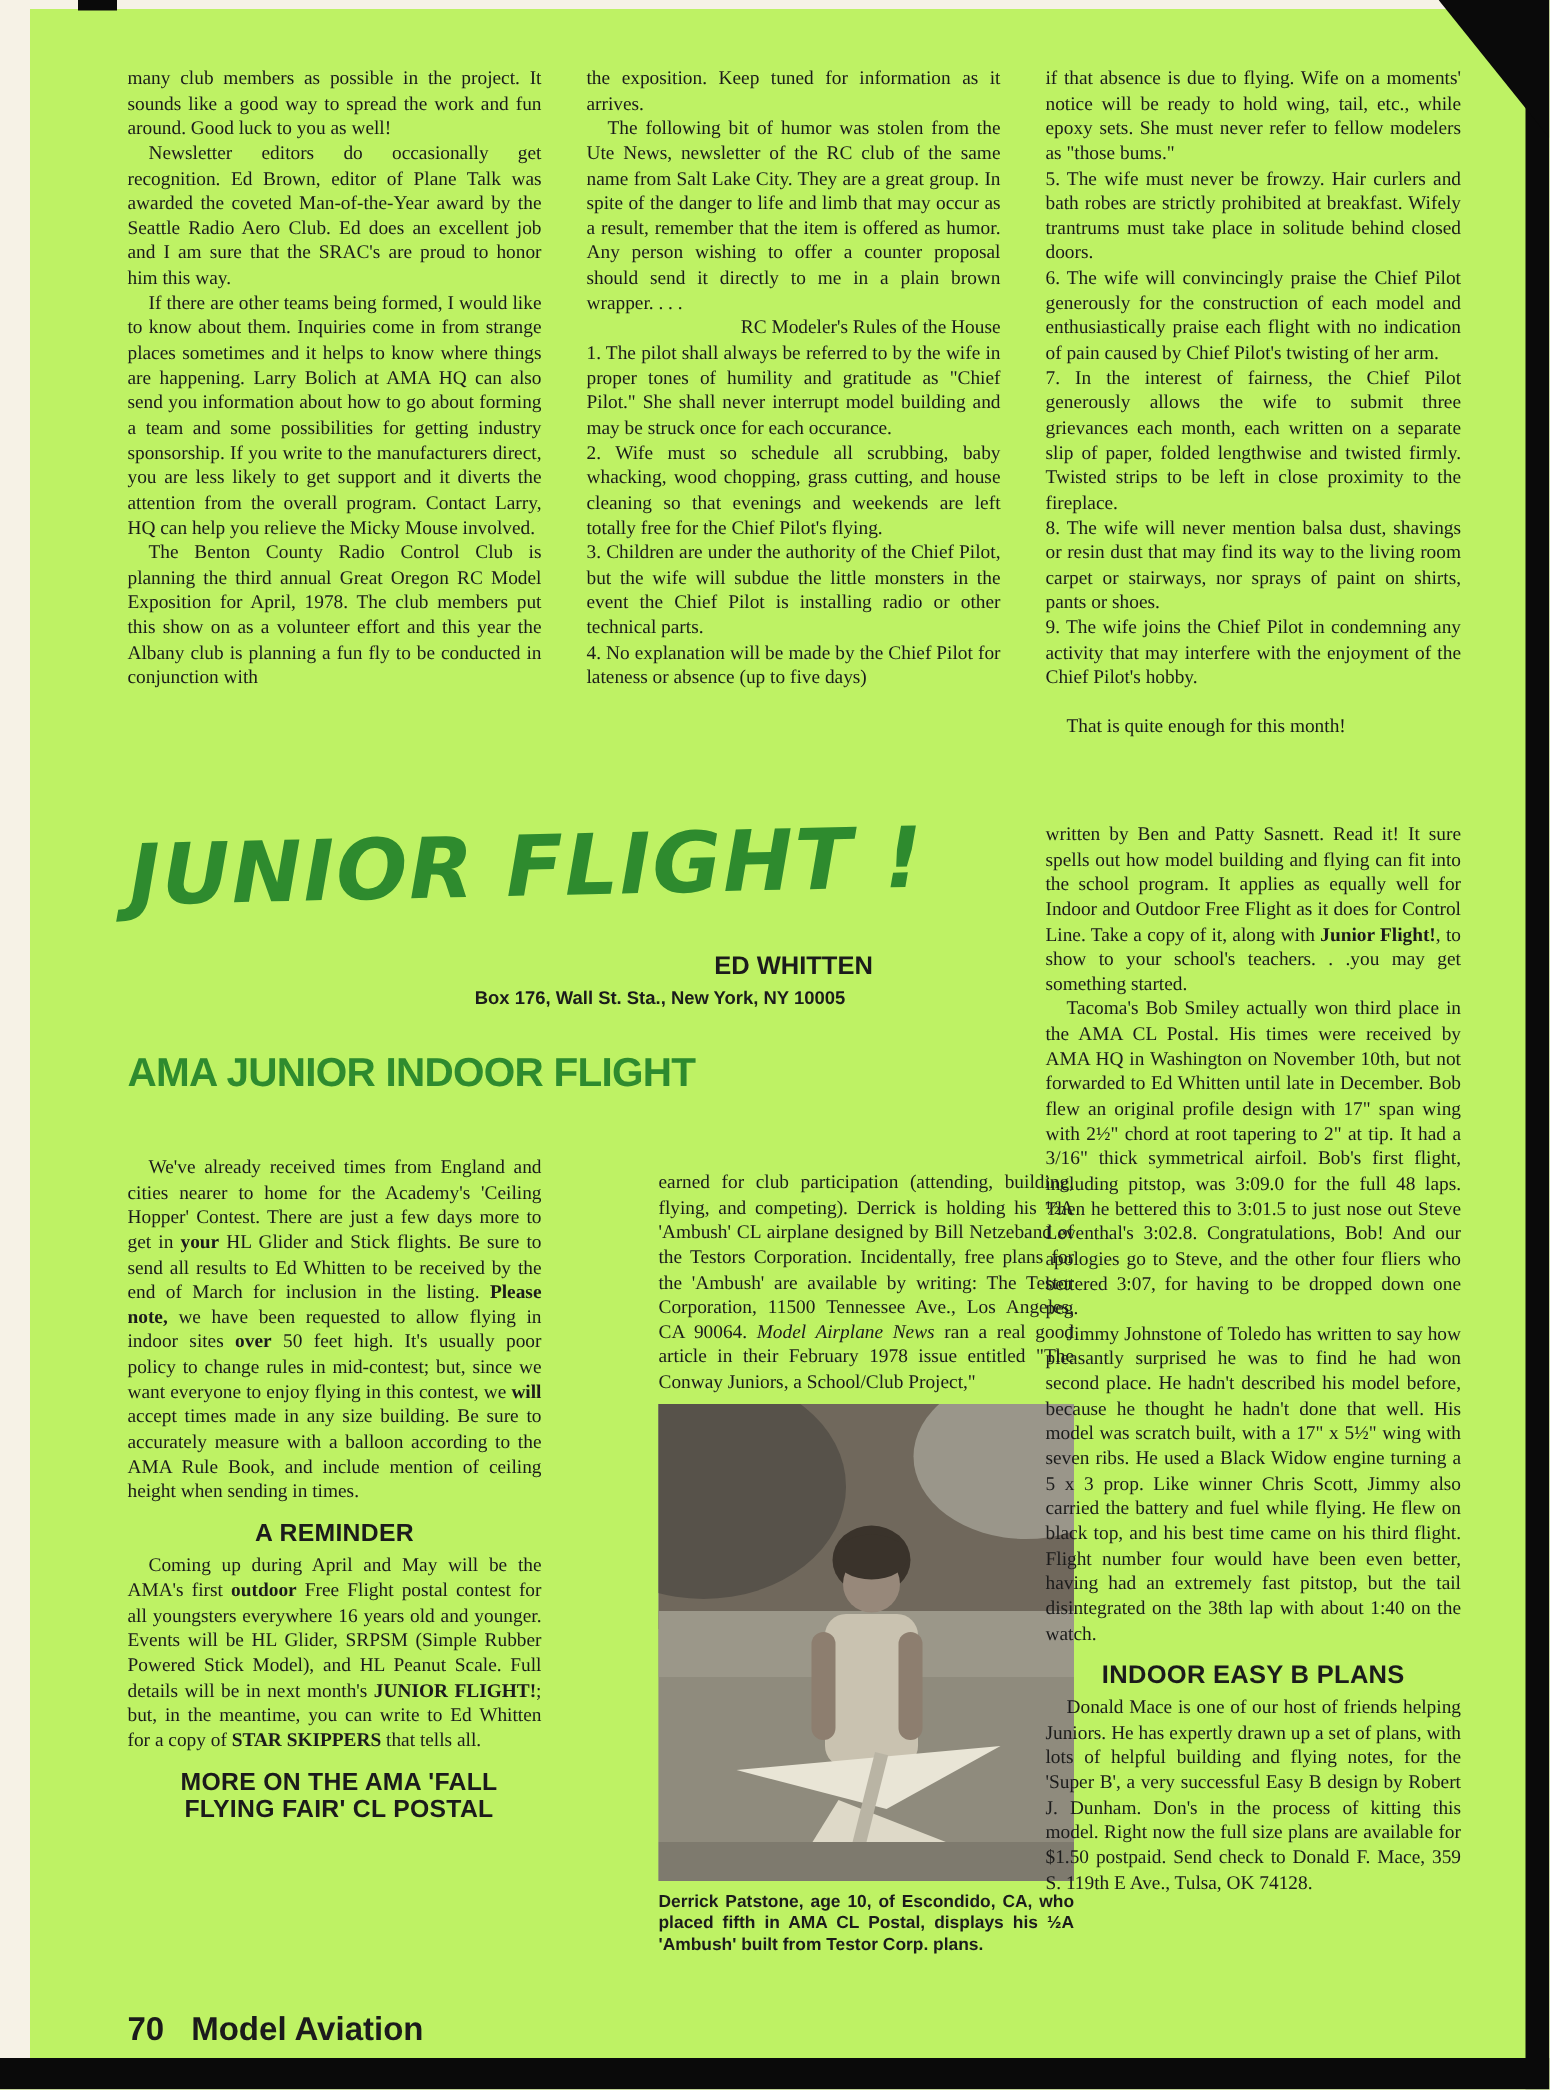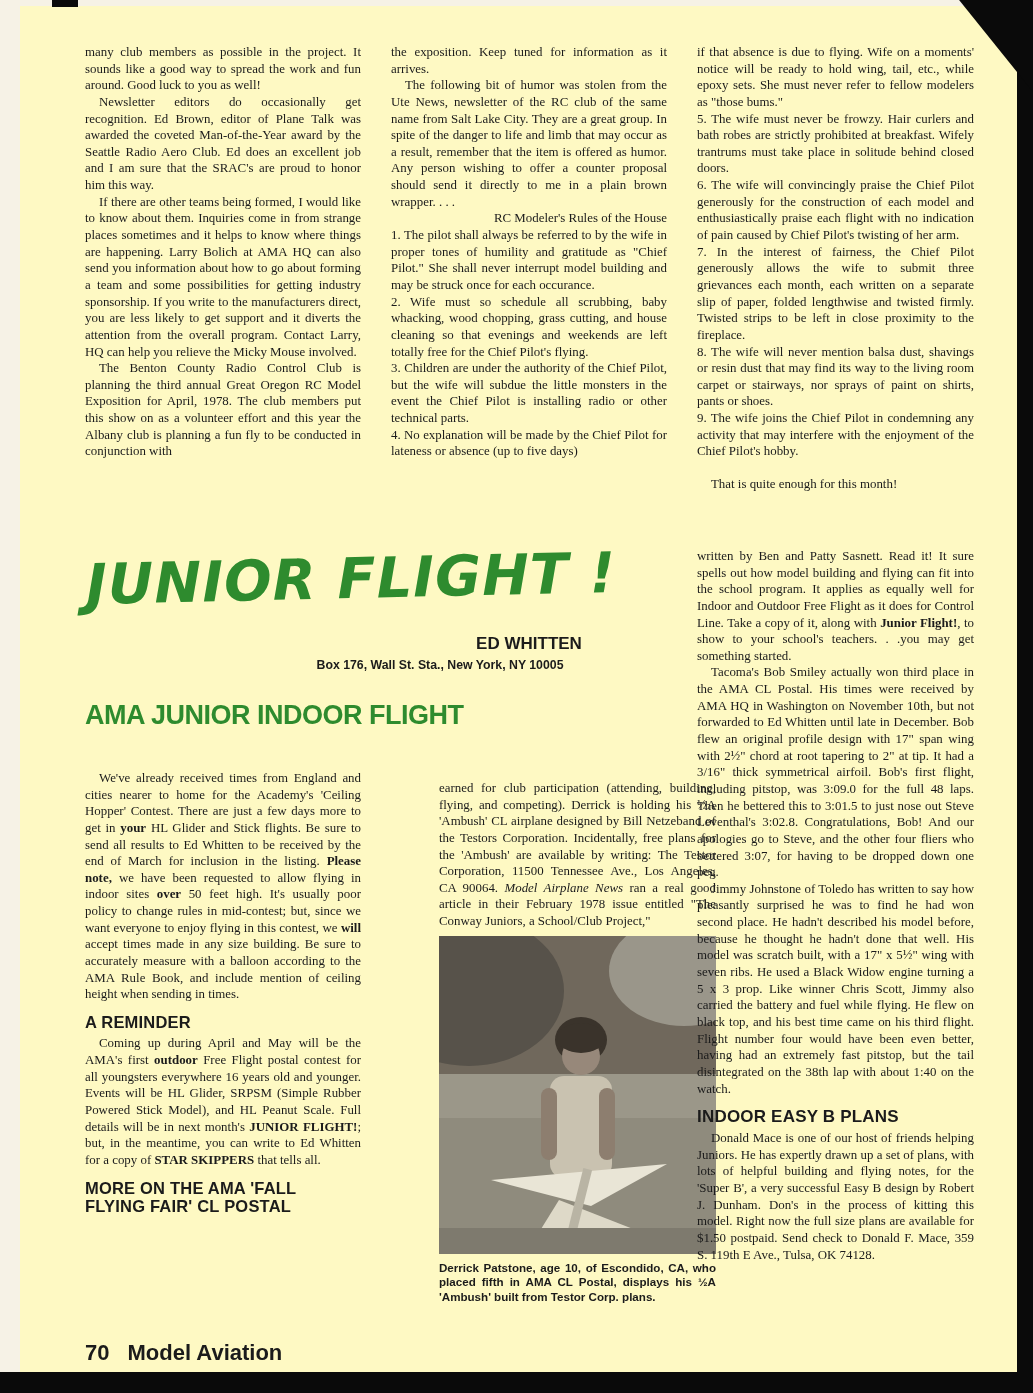--- a/index.html
+++ b/index.html
@@ -1,29 +1,29 @@
 <!DOCTYPE html>
 <html><head>
 <meta charset="utf-8">
 <style>
   html,body { margin:0; padding:0; background:#f4efe2; }
   .page {
     position:relative; width:1033px; height:1393px;
-    background:#fef9c3; overflow:hidden;
+    background:#bef264; overflow:hidden;
     font-family:"Liberation Serif", serif; color:#1b1b1b;
   }
   .col { position:absolute; font-size:12.9px; line-height:1.29; text-align:justify; }
   .col p { margin:0; }
   p.ind { text-indent:14px; }
   p.gap-top { margin-top:16px; }
   .rules-head { text-align:right; margin:5px 0 3px;font-family:Liberation Serif, serif; }
   .subhead {
     font-family:"Liberation Sans", sans-serif; font-weight:bold;
     font-size:16.5px; line-height:1.12; letter-spacing:0.2px;
-    margin:10px 0 4px; text-align:left;
+    margin:10px 16px 4px; text-align:center;
   }
   .jf-title {
     position:absolute; left:86px; top:550px; width:620px;
     font-family:"DejaVu Sans", sans-serif; font-style:italic; font-weight:bold;
     font-size:56px; line-height:1.0; color:#2e8b2e;
     transform:rotate(-1.3deg); letter-spacing:1px; white-space:nowrap;
   }
   .jf-byline {
     position:absolute; left:391px; top:634px; width:276px; text-align:center;
     font-family:"Liberation Sans", sans-serif; font-weight:bold; font-size:17px;

